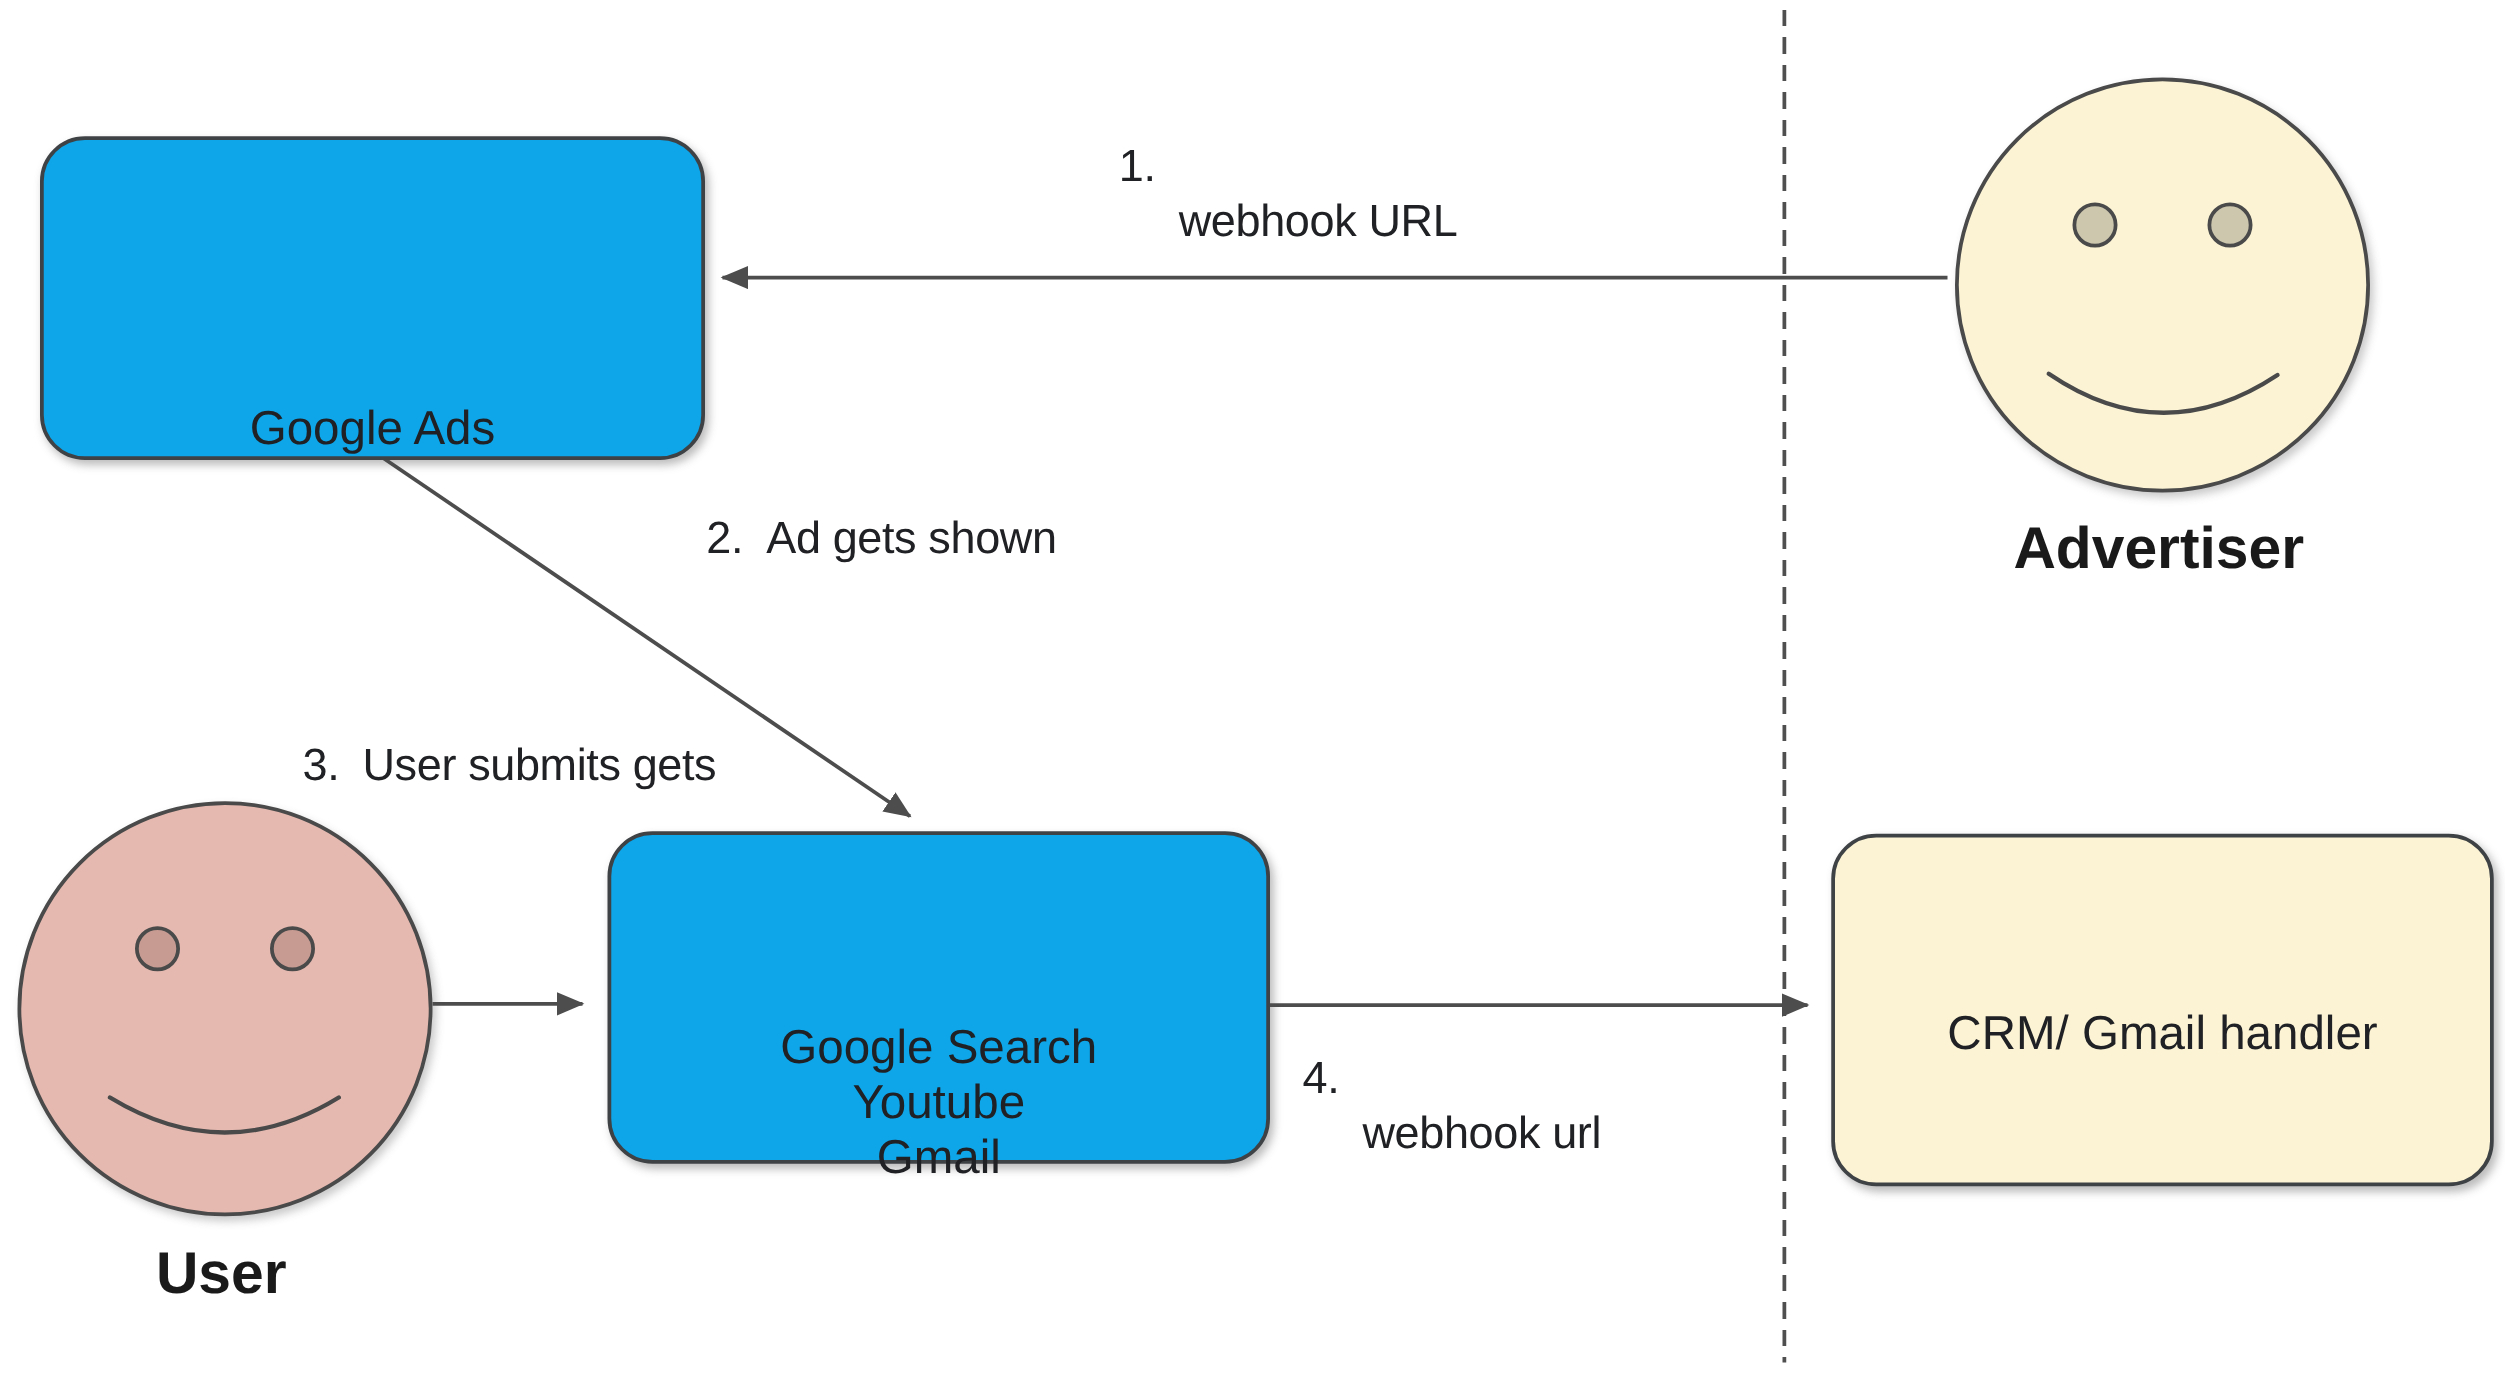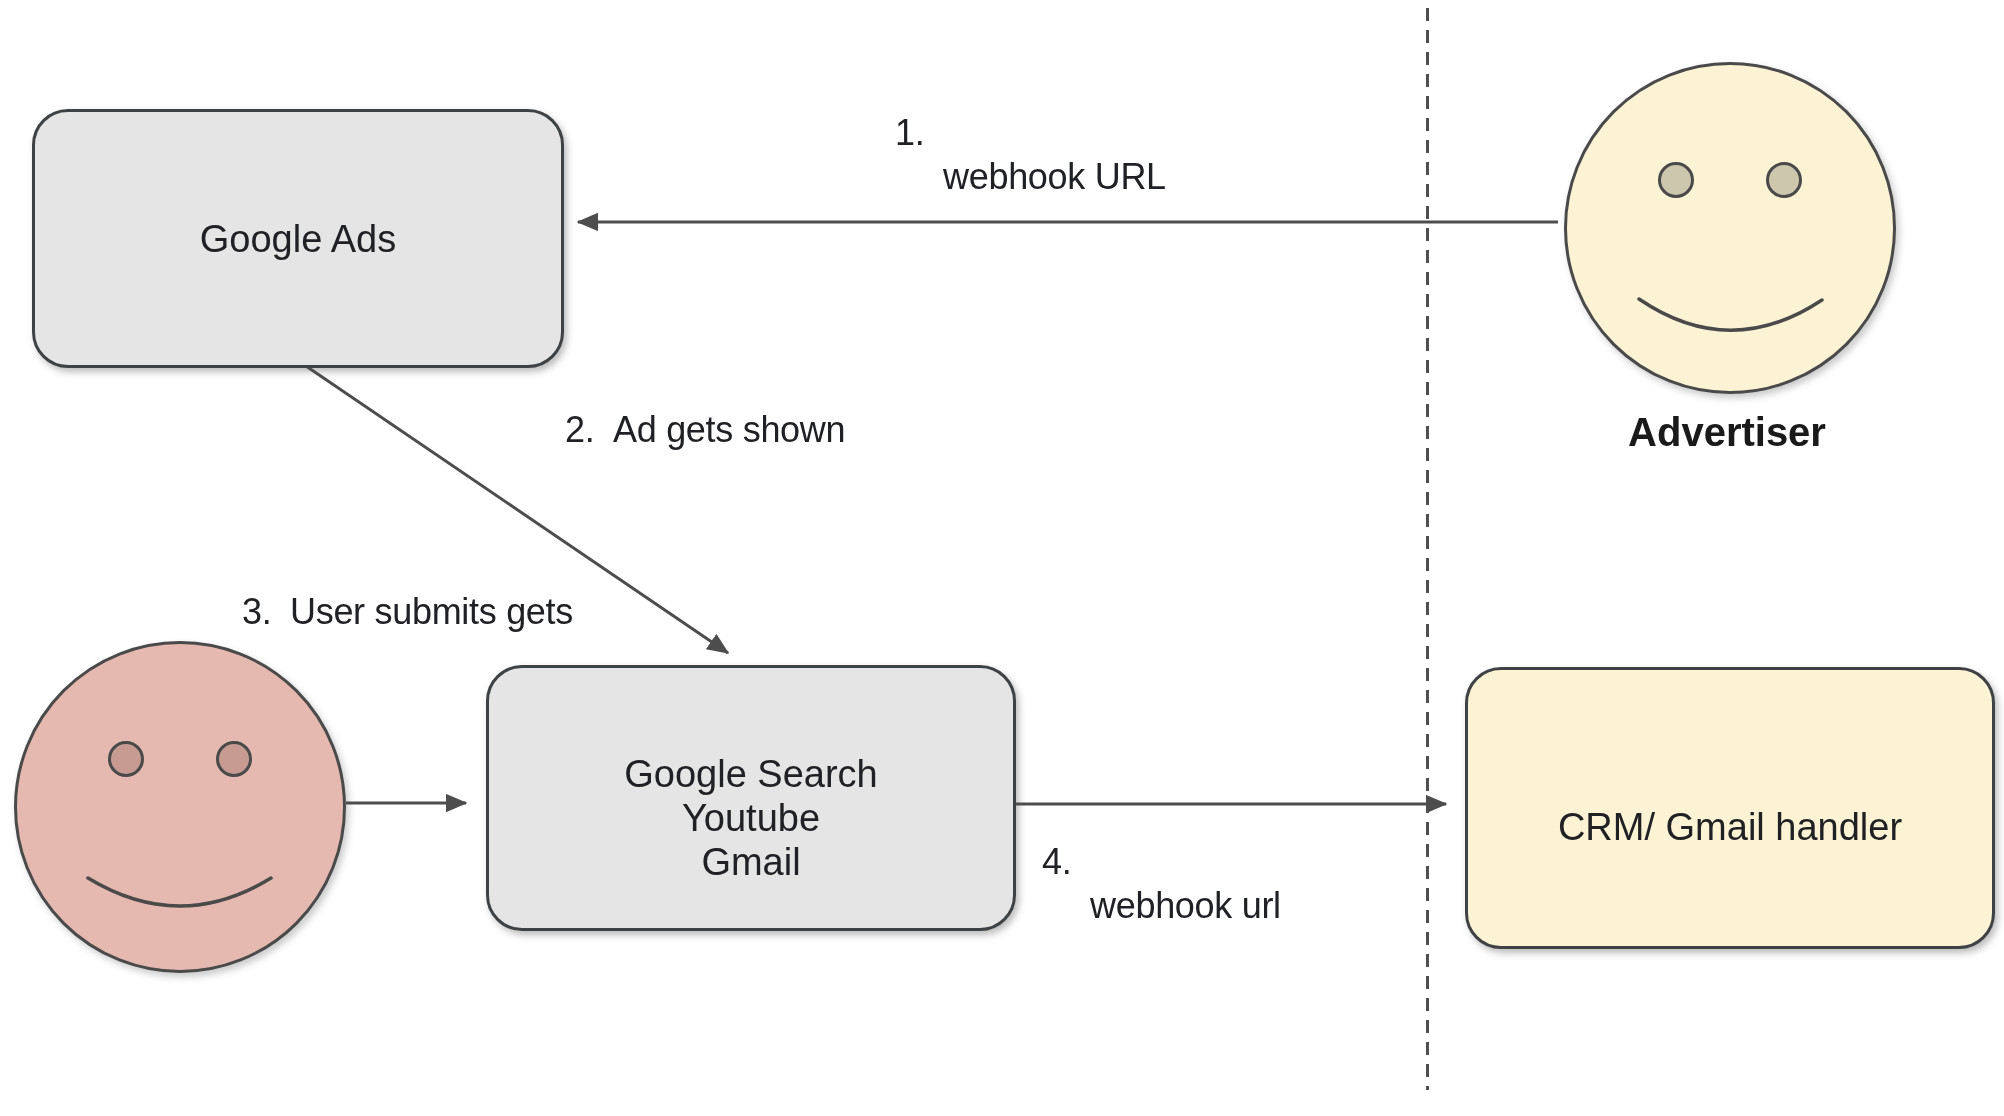--- a/index.html
+++ b/index.html
@@ -28,21 +28,21 @@
     border-radius: 36px;
     box-shadow: 3px 4px 7px rgba(80,80,80,0.38);
     display: flex;
     align-items: center;
     justify-content: center;
     text-align: center;
     font-size: 38px;
     line-height: 44px;
     color: #202124;
   }
-  .node.blue  { background: #e5e5e5; }
+  .node.blue  { background: #0ea5e9; align-items: flex-end; }
   .node.cream { background: #fbf3d4; }
 
   #node-google-ads { left: 32px;  top: 109px; width: 526px; height: 253px; }
   #node-surfaces   { left: 486px; top: 665px; width: 524px; height: 260px; }
   #node-crm        { left: 1465px; top: 667px; width: 524px; height: 276px; }
   #node-surfaces .box-text { transform: translateY(20px); }
   #node-crm .box-text      { transform: translateY(19px); }
 
   
   .face {
@@ -65,21 +65,21 @@
   #face-user .eye       { background: #c79b92; }
   .eye.left  { left: 91px;  top: 97px; }
   .eye.right { left: 199px; top: 97px; }
   .smile { position: absolute; left: 0; top: 0; }
 
   
   .actor-label {
     position: absolute;
     width: 326px;
     text-align: center;
-    font-size: 40px;
+    font-size: 47px;
     font-weight: bold;
     color: #1a1a1a;
   }
   #label-advertiser { left: 1564px; top: 410px; }
   #label-user       { left: 14px;   top: 990px; }
 
   
   .step-label {
     position: absolute;
     display: flex;
@@ -144,20 +144,21 @@
   </div>
   <div id="label-advertiser" class="actor-label">Advertiser</div>
 
   <div id="face-user" class="face">
     <div class="eye left"></div>
     <div class="eye right"></div>
     <svg class="smile" width="326" height="326" viewBox="0 0 326 326">
       <path d="M71,234 Q163,290 254,234" stroke="#4a4a4a" stroke-width="3.5" fill="none" stroke-linecap="round"></path>
     </svg>
   </div>
+  <div id="label-user" class="actor-label">User</div>
 
   <div id="step-1" class="step-label">
     <span class="num">1.</span>
     <span class="ltext">
       <br>
       <span>webhook URL</span>
     </span>
   </div>
 
   <div id="step-2" class="step-label">

